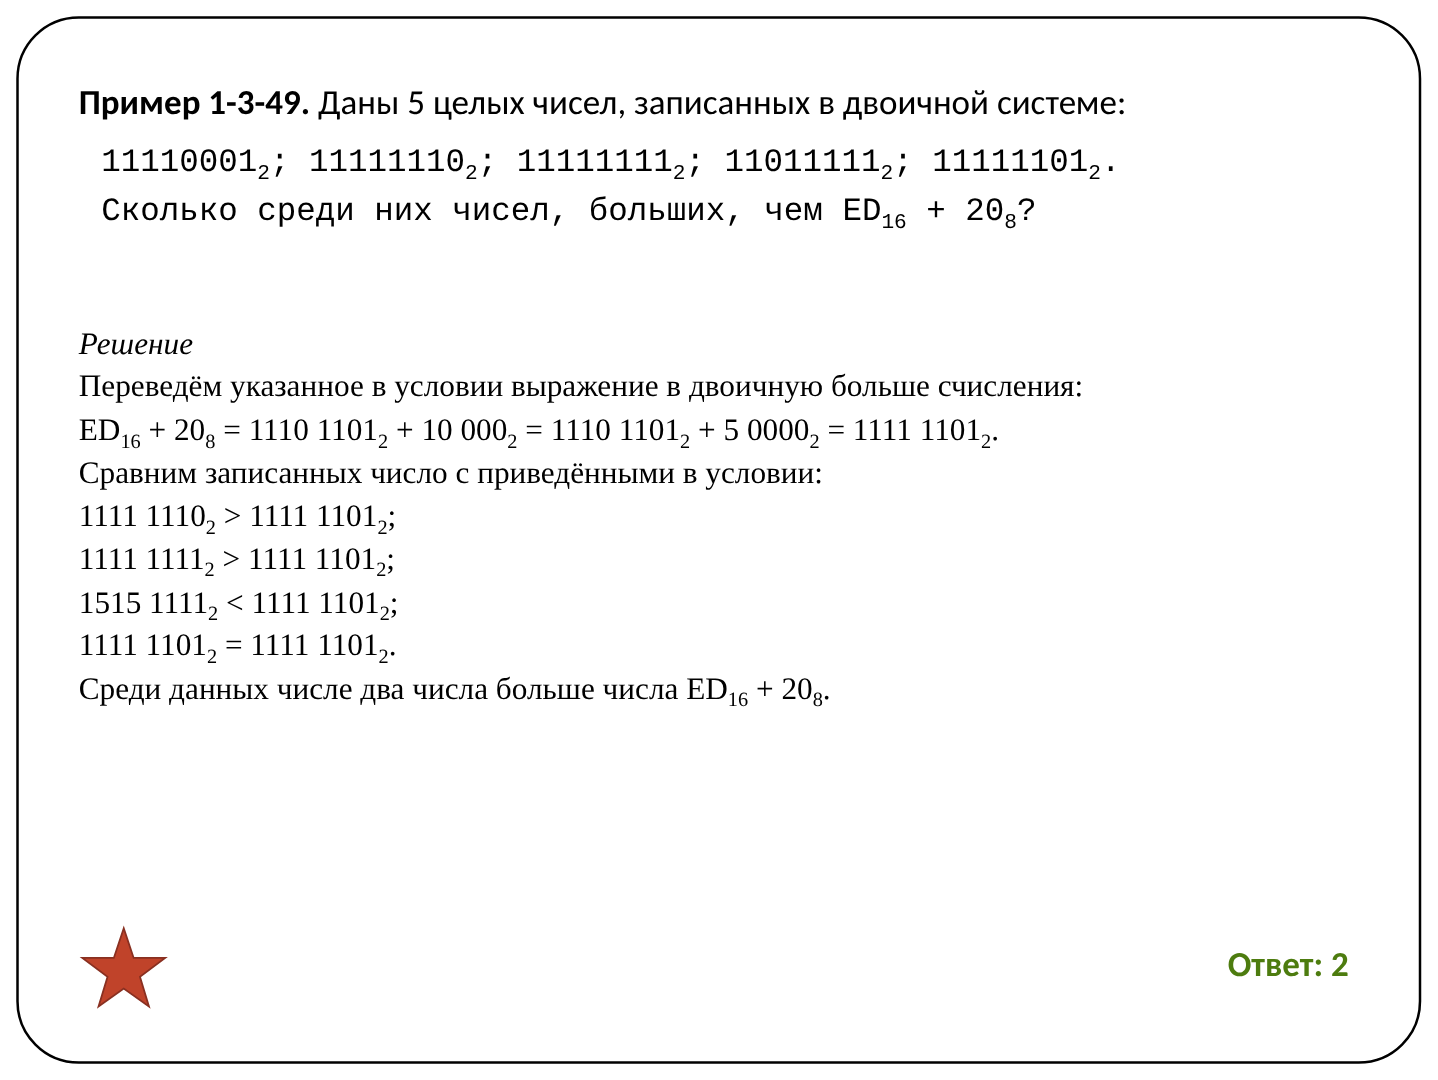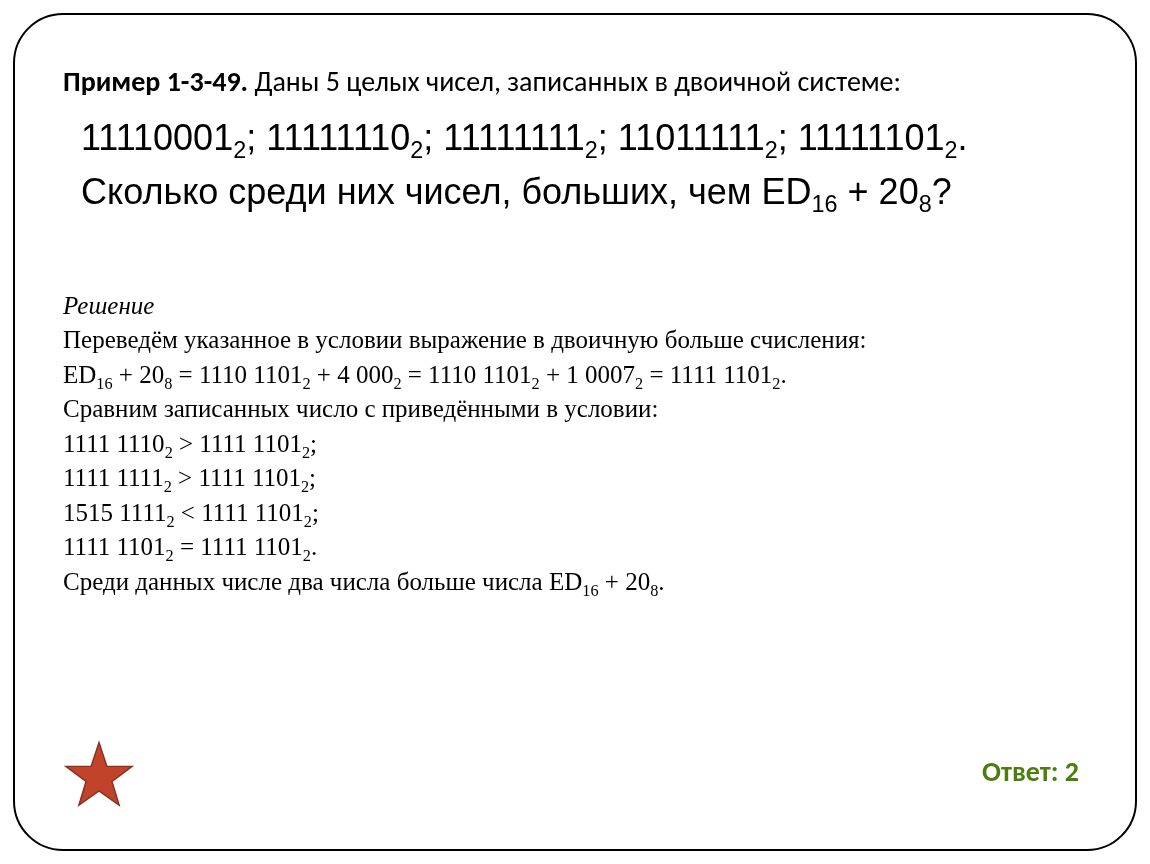--- a/index.html
+++ b/index.html
@@ -1,19 +1,19 @@
 <!DOCTYPE html>
 <html><head>
 <meta charset="utf-8">
 <style>
   html,body{margin:0;padding:0;width:1150px;height:864px;font-family:"Times New Roman",serif;color:#000;background:#fff;}
   .card{position:relative;box-sizing:border-box;width:1124px;height:838px;margin:13px;border:2px solid #000;border-radius:50px;padding:48px 40px 40px 48px;}
   .title-line1{font-family:Calibri,Arial,sans-serif;font-size:28px;line-height:1.35;}
   .title-line1 b{font-weight:700;margin-top:20px;}
-  .title-line2{font-family:Liberation Sans, sans-serif;font-size:36px;line-height:1.5;margin-top:10px;padding-left:18px;}
+  .title-line2{font-family:Liberation Mono, monospace;font-size:26px;line-height:1.5;margin-top:10px;padding-left:18px;}
   .solution{margin-top:70px;font-size:25px;line-height:1.38;}
   .solution .hdr{font-style:italic;font-weight:400;}
   sub{font-size:0.65em;vertical-align:sub;line-height:0;}
   .answer{position:absolute;right:56px;bottom:60px;font-family:Calibri,Arial,sans-serif;font-size:28px;font-weight:700;color:#4d7c0f;}
   .star{position:absolute;left:48px;bottom:38px;width:72px;height:72px;}
   .star svg{width:72px;height:72px;display:block;}
 </style>
 </head>
 <body>
 
@@ -24,21 +24,21 @@
   </div>
   <div class="title-line2">
     <span id="numlist"><span>11110001</span><sub>2</sub><span>; </span><span>11111110</span><sub>2</sub><span>; </span><span>11111111</span><sub>2</sub><span>; </span><span>11011111</span><sub>2</sub><span>; </span><span>11111101</span><sub>2</sub><span>.</span></span><br>
     <span>Сколько среди них чисел, больших, чем </span><span><span>ED</span><sub>16</sub></span><span> + </span><span><span>20</span><sub>8</sub></span><span>?</span>
   </div>
 
   <div class="solution">
     <div class="hdr">Решение</div>
     <div>Переведём указанное в условии выражение в двоичную больше счисления:</div>
     <div>
-      <span>ED</span><sub>16</sub><span> + </span><span>20</span><sub>8</sub><span> = </span><span>1110 1101</span><sub>2</sub><span> + </span><span>4 000</span><sub>2</sub><span> = </span><span>1110 1101</span><sub>2</sub><span> + </span><span>1 0007</span><sub>2</sub><span> = </span><span>1111 1101</span><sub>2</sub><span>.</span>
+      <span>ED</span><sub>16</sub><span> + </span><span>20</span><sub>8</sub><span> = </span><span>1110 1101</span><sub>2</sub><span> + </span><span>10 000</span><sub>2</sub><span> = </span><span>1110 1101</span><sub>2</sub><span> + </span><span>5 0000</span><sub>2</sub><span> = </span><span>1111 1101</span><sub>2</sub><span>.</span>
     </div>
     <div>Сравним записанных число с приведёнными в условии:</div>
     <div id="cmplist">
         <div><span>1111 1110</span><sub>2</sub><span> &gt; </span><span>1111 1101</span><sub>2</sub><span>;</span></div>
         <div><span>1111 1111</span><sub>2</sub><span> &gt; </span><span>1111 1101</span><sub>2</sub><span>;</span></div>
         <div><span>1515 1111</span><sub>2</sub><span> &lt; </span><span>1111 1101</span><sub>2</sub><span>;</span></div>
         <div><span>1111 1101</span><sub>2</sub><span> = </span><span>1111 1101</span><sub>2</sub><span>.</span></div>
       </div>
     <div>
       <span>Среди данных числе два числа больше числа </span><span>ED</span><sub>16</sub><span> + </span><span>20</span><sub>8</sub><span>.</span>

